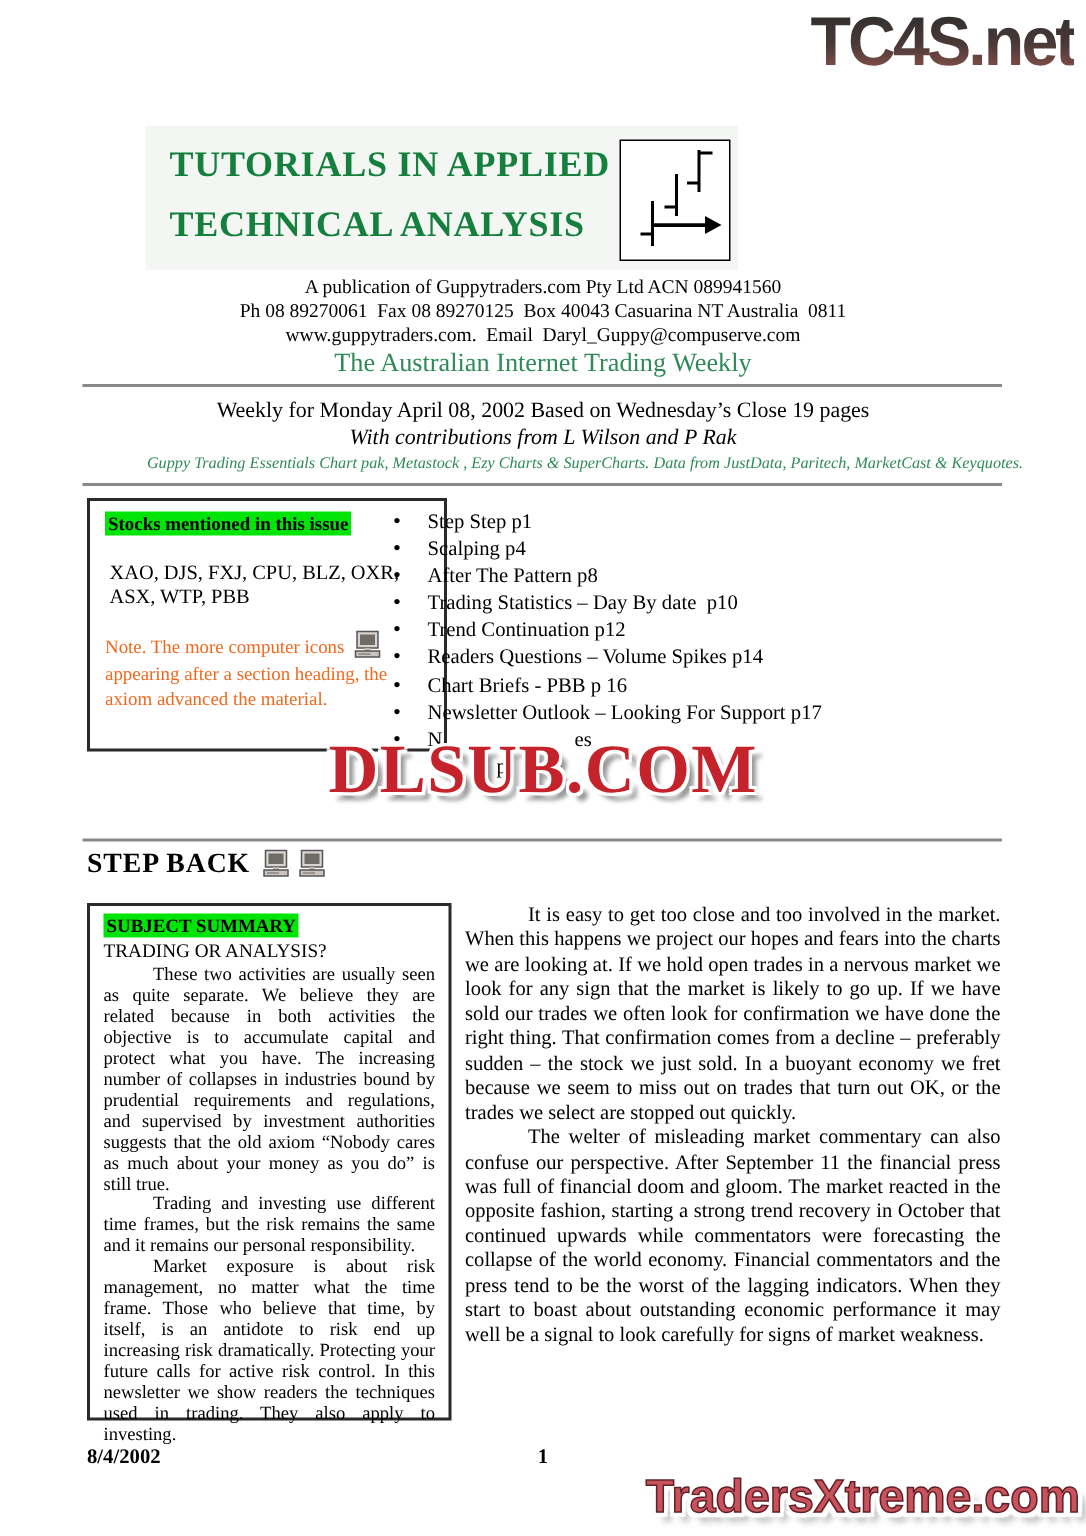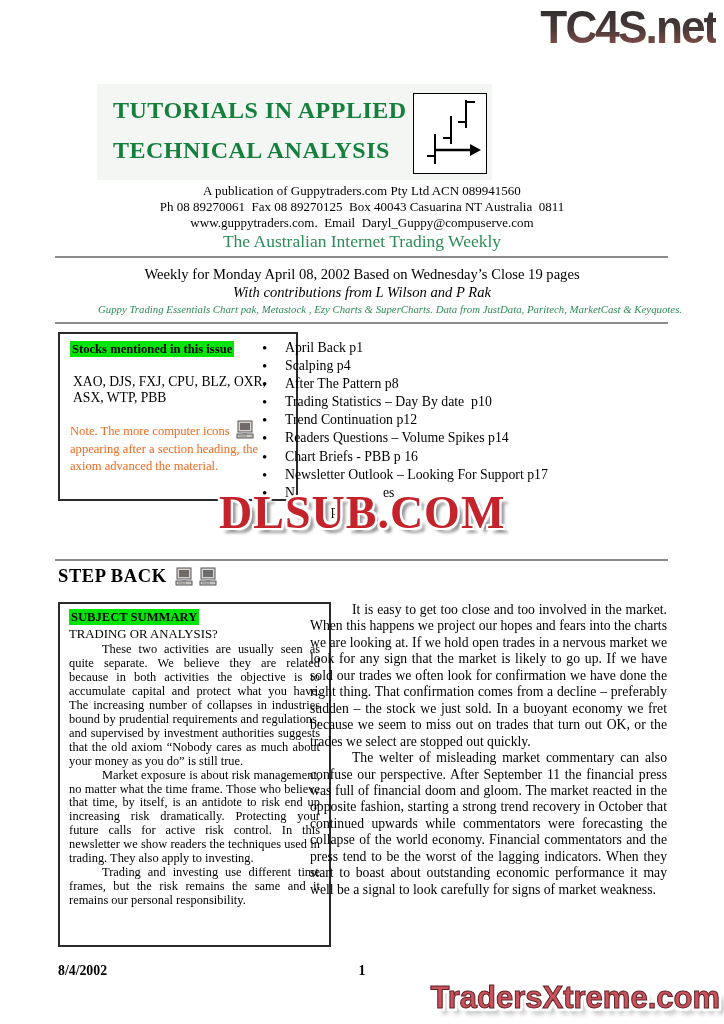--- a/index.html
+++ b/index.html
@@ -53,21 +53,21 @@
   
   .dlsub{position:absolute;left:219px;top:486px;
         font-family:"Liberation Serif",serif;font-weight:900;font-size:46px;letter-spacing:1px;
         color:#c4232b;
         text-shadow:-2px -2px 0 #fff,2px -2px 0 #fff,-2px 2px 0 #fff,2px 2px 0 #fff,
                     0 -2px 0 #fff,0 2px 0 #fff,-2px 0 0 #fff,2px 0 0 #fff,
                     5px 5px 3px #9a9a9a;}
 
   
   .article-head{position:absolute;left:58px;top:566px;font-weight:bold;font-size:18.5px;letter-spacing:.6px;}
-  .summary-box{position:absolute;left:58px;top:602px;width:273px;height:345px;border:2px solid #2a2a2a;
+  .summary-box{position:absolute;left:58px;top:602px;width:243px;height:345px;border:2px solid #2a2a2a;
         box-sizing:border-box;padding:5px 9px 0 9px;font-size:12.4px;line-height:13.95px;text-align:justify;}
   .summary-sub{font-size:12.8px;line-height:17px;}
   .summary-box p{margin:0;text-indent:33px;}
   .main-col{position:absolute;left:310px;top:602px;width:357px;
         font-size:13.7px;line-height:16.45px;text-align:justify;}
   .main-col p{margin:0;text-indent:42px;}
 
   
   .foot-date{position:absolute;left:58px;top:963px;font-weight:bold;font-size:13.8px;}
   .foot-page{position:absolute;left:0;top:963px;width:724px;text-align:center;font-weight:bold;font-size:13.8px;}
@@ -139,21 +139,21 @@
       <span>Note. The more computer icons</span>
       <svg class="pc-icon" width="20" height="19" viewBox="0 0 20 19">
           <use href="#pc"></use>
         </svg>
       <span>appearing after a section heading, the axiom advanced the material.</span>
     </div>
   </div>
 
   <div class="contents">
     <ul>
-      <li class="pre">April Back p1</li>
+      <li class="pre">Step Step p1</li>
       <li class="pre">Scalping p4</li>
       <li class="pre">After The Pattern p8</li>
       <li class="pre">Trading Statistics – Day By date  p10</li>
       <li class="pre">Trend Continuation p12</li>
       <li class="pre">Readers Questions – Volume Spikes p14</li>
       <li class="pre">Chart Briefs - PBB p 16</li>
       <li class="pre">Newsletter Outlook – Looking For Support p17</li>
       <li>
         <span>N</span><span class="frag-gap1"></span><span>es</span>
       </li>
@@ -173,22 +173,22 @@
         <use href="#pc"></use>
       </svg><svg class="pc-icon" width="20" height="19" viewBox="0 0 20 19">
         <use href="#pc"></use>
       </svg>
   </div>
 
   <div class="summary-box">
     <span class="hl-green">SUBJECT SUMMARY</span>
     <div class="summary-sub">TRADING OR ANALYSIS?</div>
     <p>These two activities are usually seen as quite separate. We believe they are related because in both activities the objective is to accumulate capital and protect what you have. The increasing number of collapses in industries bound by prudential requirements and regulations, and supervised by investment authorities suggests that the old axiom “Nobody cares as much about your money as you do” is still true.</p>
+    <p>Trading and investing use different time frames, but the risk remains the same and it remains our personal responsibility.</p>
     <p>Market exposure is about risk management, no matter what the time frame. Those who believe that time, by itself, is an antidote to risk end up increasing risk dramatically. Protecting your future calls for active risk control. In this newsletter we show readers the techniques used in trading. They also apply to investing.</p>
-    <p>Trading and investing use different time frames, but the risk remains the same and it remains our personal responsibility.</p>
   </div>
 
   <div class="main-col">
     <p>It is easy to get too close and too involved in the market. When this happens we project our hopes and fears into the charts we are looking at. If we hold open trades in a nervous market we look for any sign that the market is likely to go up. If we have sold our trades we often look for confirmation we have done the right thing. That confirmation comes from a decline – preferably sudden – the stock we just sold. In a buoyant economy we fret because we seem to miss out on trades that turn out OK, or the trades we select are stopped out quickly.</p>
     <p>The welter of misleading market commentary can also confuse our perspective. After September 11 the financial press was full of financial doom and gloom. The market reacted in the opposite fashion, starting a strong trend recovery in October that continued upwards while commentators were forecasting the collapse of the world economy. Financial commentators and the press tend to be the worst of the lagging indicators. When they start to boast about outstanding economic performance it may well be a signal to look carefully for signs of market weakness.</p>
   </div>
 
   <div class="foot-date">8/4/2002</div>
   <div class="foot-page">1</div>
   <div class="traders">TradersXtreme.com</div>

